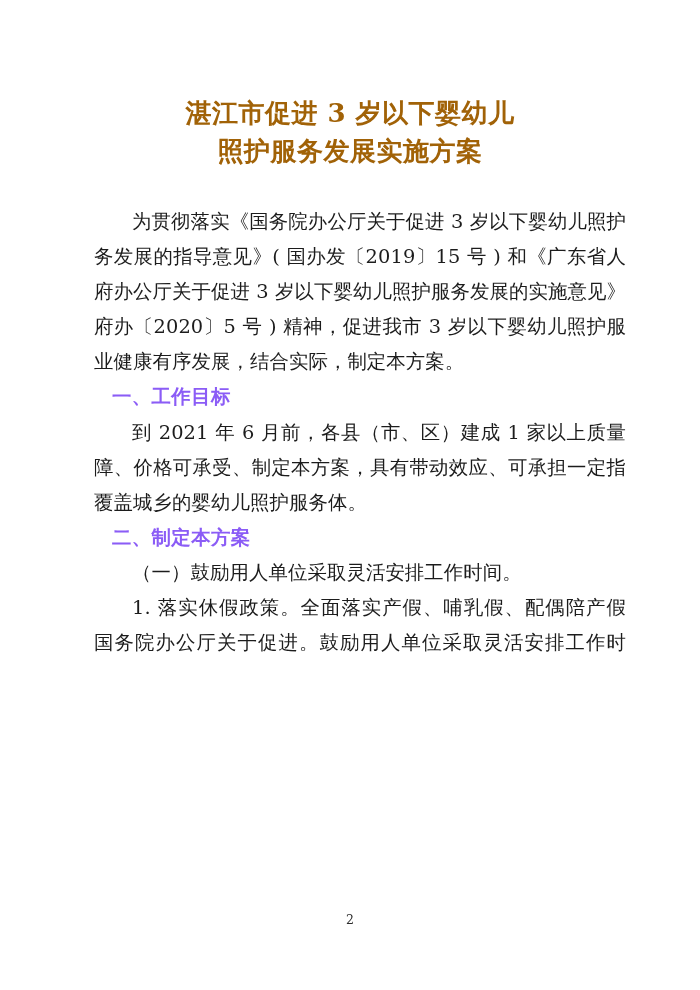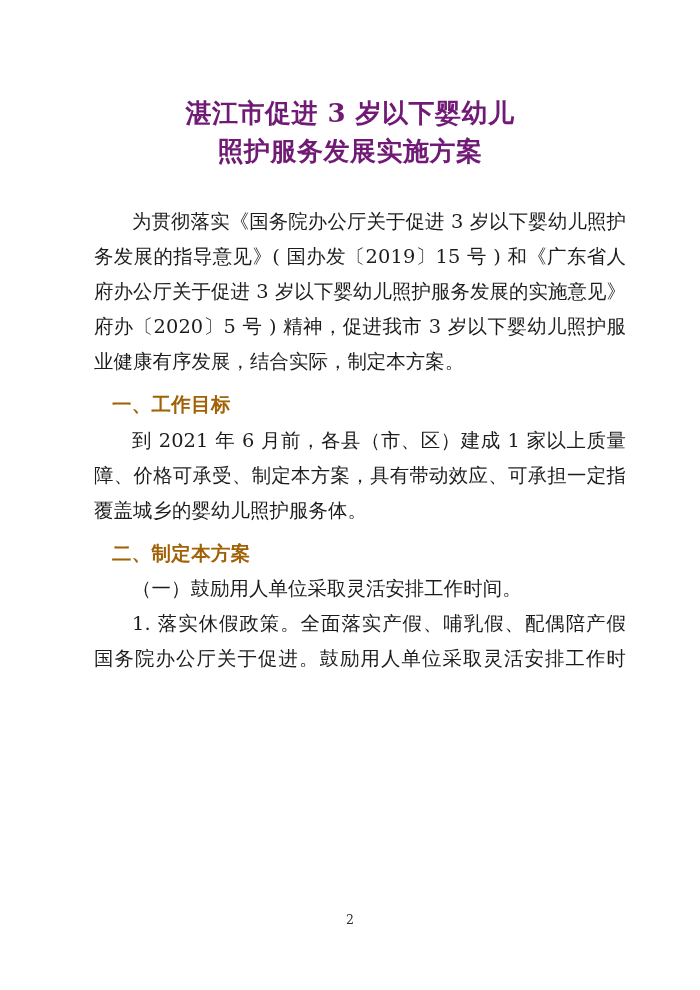--- a/index.html
+++ b/index.html
@@ -24,21 +24,21 @@
     position: absolute;
     left: 0;
     right: 0;
     top: 94px;
     text-align: center;
     font-family: "DejaVu Serif", "Liberation Serif", serif;
     font-weight: bold;
     font-size: 26px;
     line-height: 38px;
     letter-spacing: 0.5px;
-    color: #701a75;
+    color: #a16207;
   }
   .doc-title .title-line {
     display: block;
     white-space: nowrap;
   }
 
   
   .body-area {
     position: absolute;
     left: 74px;
@@ -77,22 +77,21 @@
     text-indent: 38px;
   }
 
   
   .line.heading {
     font-family: "DejaVu Sans", "Liberation Sans", sans-serif;
     font-weight: bold;
     font-size: 19.4px;
     letter-spacing: 0.4px;
     text-indent: 38px;
-    color: #a16207;
-    margin-top: 8px;
+    color: #8b5cf6;
   }
 
   
   .page-number {
     position: absolute;
     left: 0;
     right: 0;
     top: 912px;
     text-align: center;
     font-family: "DejaVu Serif", "Liberation Serif", serif;

